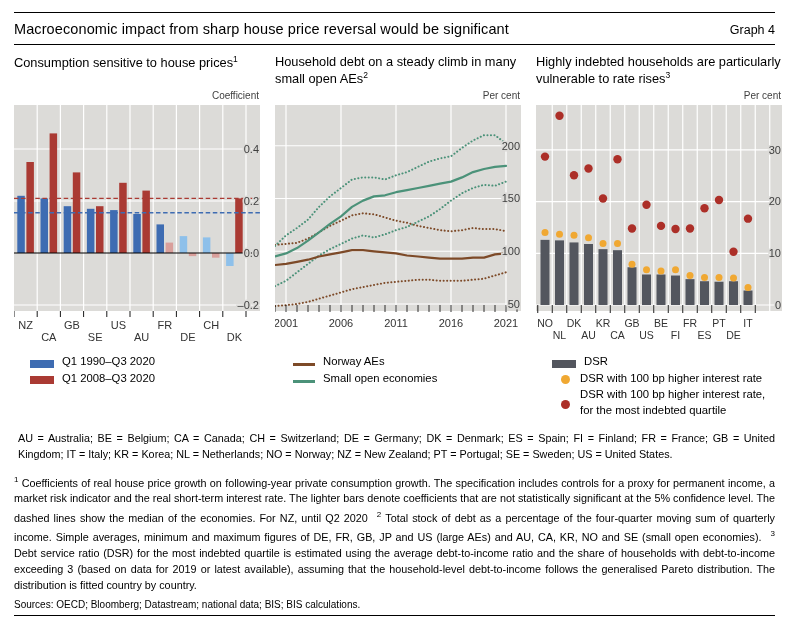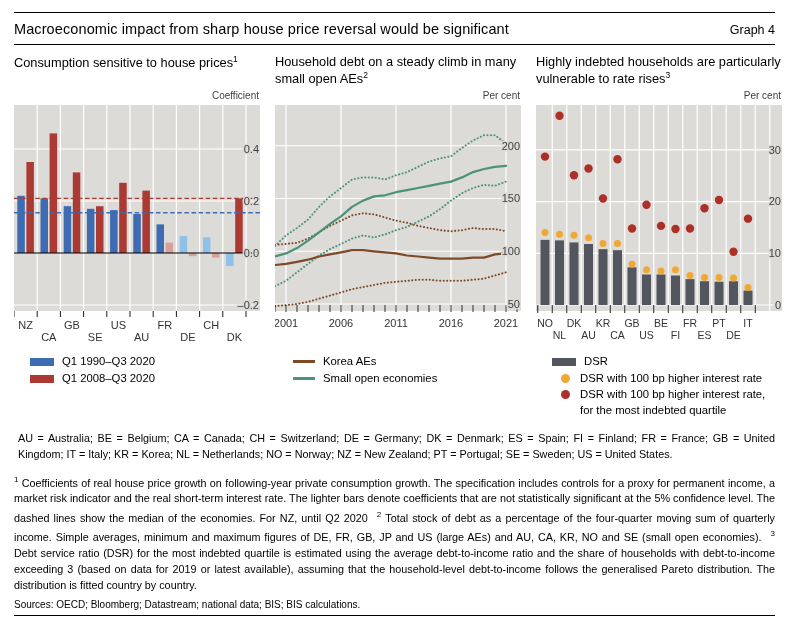--- a/index.html
+++ b/index.html
@@ -10,21 +10,21 @@
   .title-row{display:flex;justify-content:space-between;align-items:baseline;padding:8px 0 7px 0;}
   .main-title{font-size:14.5px;letter-spacing:.1px;}
   .graph-label{font-size:12.5px;}
   .panels{display:flex;gap:15px;margin-top:9px;}
   .panel{width:246px;flex:0 0 246px;}
   .panel-heading{font-size:12.8px;line-height:1.22;min-height:33px;margin-bottom:2px;}
   .panel-heading sup{font-size:8.5px;}
   .unit{font-size:10px;color:#3f3f3f;text-align:right;margin:3px 1px 2px 0;height:13px;}
   svg text{font-family:"Liberation Sans",sans-serif;}
   .legend{margin:5px 0 0 16px;font-size:11.3px;}
-  .legend-row{display:flex;align-items:flex-start;line-height:15.5px;margin-bottom:1px;}
+  .legend-row{display:flex;align-items:center;line-height:15.5px;margin-bottom:1px;}
   .sw-bar{display:inline-block;width:24px;height:8px;margin:4px 8px 0 0;flex:0 0 24px;}
   .sw-line{display:inline-block;width:22px;height:3px;margin:6px 8px 0 2px;flex:0 0 22px;}
   .sw-dot{display:inline-block;width:9px;height:9px;border-radius:50%;margin:3px 10px 0 9px;flex:0 0 9px;}
   .legend-text span{display:block;}
   .notes{font-size:10.8px;line-height:16.3px;text-align:justify;}
   .countries{margin:11px 0 0 4px;}
   .footnotes{margin:9px 0 0 0;}
   .footnotes sup{font-size:8px;}
   .fn-gap{display:inline-block;width:9px;}
   .sources{margin:6px 0 0 0;font-size:10px;}
@@ -170,21 +170,21 @@
         <text x="245" y="202.8" text-anchor="end" font-size="11" fill="#3f3f3f" paint-order="stroke" stroke="#dcdbd8" stroke-width="3">50</text>
         <text x="11" y="222" text-anchor="middle" font-size="11" fill="#333">2001</text>
         <text x="66" y="222" text-anchor="middle" font-size="11" fill="#333">2006</text>
         <text x="121" y="222" text-anchor="middle" font-size="11" fill="#333">2011</text>
         <text x="176" y="222" text-anchor="middle" font-size="11" fill="#333">2016</text>
         <text x="231" y="222" text-anchor="middle" font-size="11" fill="#333">2021</text>
       </svg>
     <div class="legend">
       <div class="legend-row">
         <span class="sw-line" style="background: rgb(125, 74, 40);"></span>
-        <span>Korea AEs</span>
+        <span>Norway AEs</span>
       </div>
       <div class="legend-row">
         <span class="sw-line" style="background: rgb(75, 146, 121);"></span>
         <span>Small open economies</span>
       </div>
     </div>
   </div>
 
   <div class="panel">
     <div class="panel-heading"><span>Highly indebted households are particularly vulnerable to rate rises</span><sup>3</sup></div>

